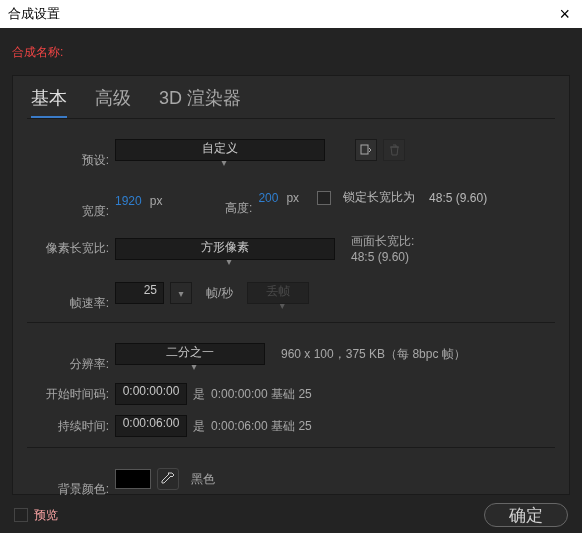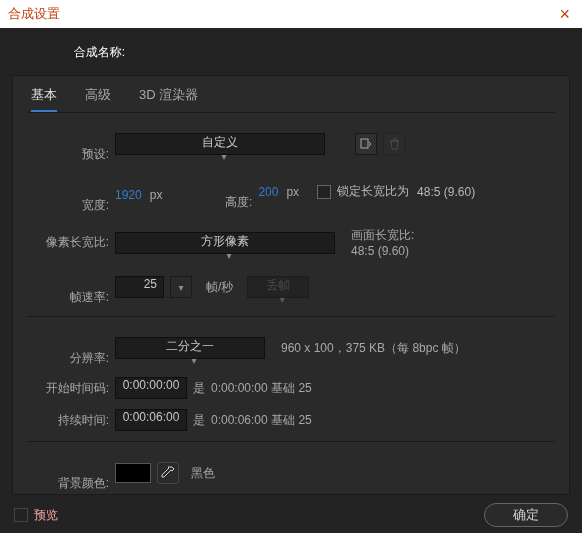--- a/index.html
+++ b/index.html
@@ -8,21 +8,21 @@
   height: 533px;
   background: #232323;
   font-family: "Microsoft YaHei", Arial, sans-serif;
   font-size: 12px;
   color: #b8b8b8;
   overflow: hidden;
 }
 .titlebar {
   height: 28px;
   background: #fff;
-  color: #c2410c;
+  color: #000000;
   display: flex;
   align-items: center;
   padding: 0 8px;
   font-size: 13px;
 }
 .titlebar .spacer { flex: 1; }
 .close-x {
   font-size: 18px;
   cursor: pointer;
   padding: 0 4px;
@@ -30,21 +30,21 @@
 .darkwrap {
   background: #232323;
   padding: 16px 12px 8px 12px;
 }
 .name-row {
   display: flex;
   align-items: center;
   gap: 6px;
   margin-bottom: 14px;
 }
-.name-row label { width: 175px; text-align: center; color: #ffffff; }
+.name-row label { width: 175px; text-align: left; color: #ef4444; }
 .name-input {
   flex: 0 0 270px;
   height: 22px;
   background: #181818;
   border: 1px solid #2f6db8;
   color: #e0e0e0;
   padding: 0 6px;
   font-size: 13px;
 }
 .panel {
@@ -55,21 +55,21 @@
 }
 .tabs {
   display: flex;
   gap: 28px;
   padding: 10px 4px 0 4px;
 }
 .tab {
   color: #a8a8a8;
   padding-bottom: 6px;
   cursor: pointer;
-  font-size: 13px;
+  font-size: 18px;
 }
 .tab.active {
   color: #e0e0e0;
   border-bottom: 2px solid #3a7bc8;
 }
 .tabline {
   height: 1px;
   background: #1a1a1a;
   margin-bottom: 12px;
 }
@@ -114,21 +114,21 @@
   justify-content: center;
   cursor: pointer;
   color: #999;
   font-size: 11px;
 }
 .iconbtn.disabled { opacity: 0.35; cursor: default; }
 .linkval { color: #2f7fd0; cursor: pointer; }
 .unit { color: #a8a8a8; margin-left: 2px; }
 .dimblock { display: flex; gap: 18px; align-items: flex-start; }
 .dims { display: flex; gap: 8px; }
-.lockcol { display: flex; align-items: center; gap: 6px; margin-top: 10px; text-align: center; }
+.lockcol { display: flex; align-items: center; gap: 12px; margin-top: 10px; text-align: center; }
 .chk {
   width: 14px; height: 14px;
   border: 1px solid #666;
   background: #222;
   display: inline-block;
   cursor: pointer;
 }
 .hr { height: 1px; background: #1a1a1a; margin: 8px 0 12px 0; }
 .readtxt { color: #a8a8a8; }
 .timebox { width: 72px; }
@@ -163,21 +163,21 @@
 }
 .footer .spacer { flex: 1; }
 .okbtn {
   width: 84px; height: 24px;
   background: #2a2a2a;
   border: 1px solid #666;
   border-radius: 12px;
   color: #d0d0d0;
   display: flex; align-items: center; justify-content: center;
   cursor: pointer;
-  font-size: 13px;
+  font-size: 17px;
 }
 .preview-chk { display: flex; align-items: center; gap: 6px; color: #fca5a5; }
 .stackright { margin-left: 10px; }
 .arcol { text-align: left; }
 </style>
 </head>
 <body>
 
 <div class="titlebar">
   <span>合成设置</span>

